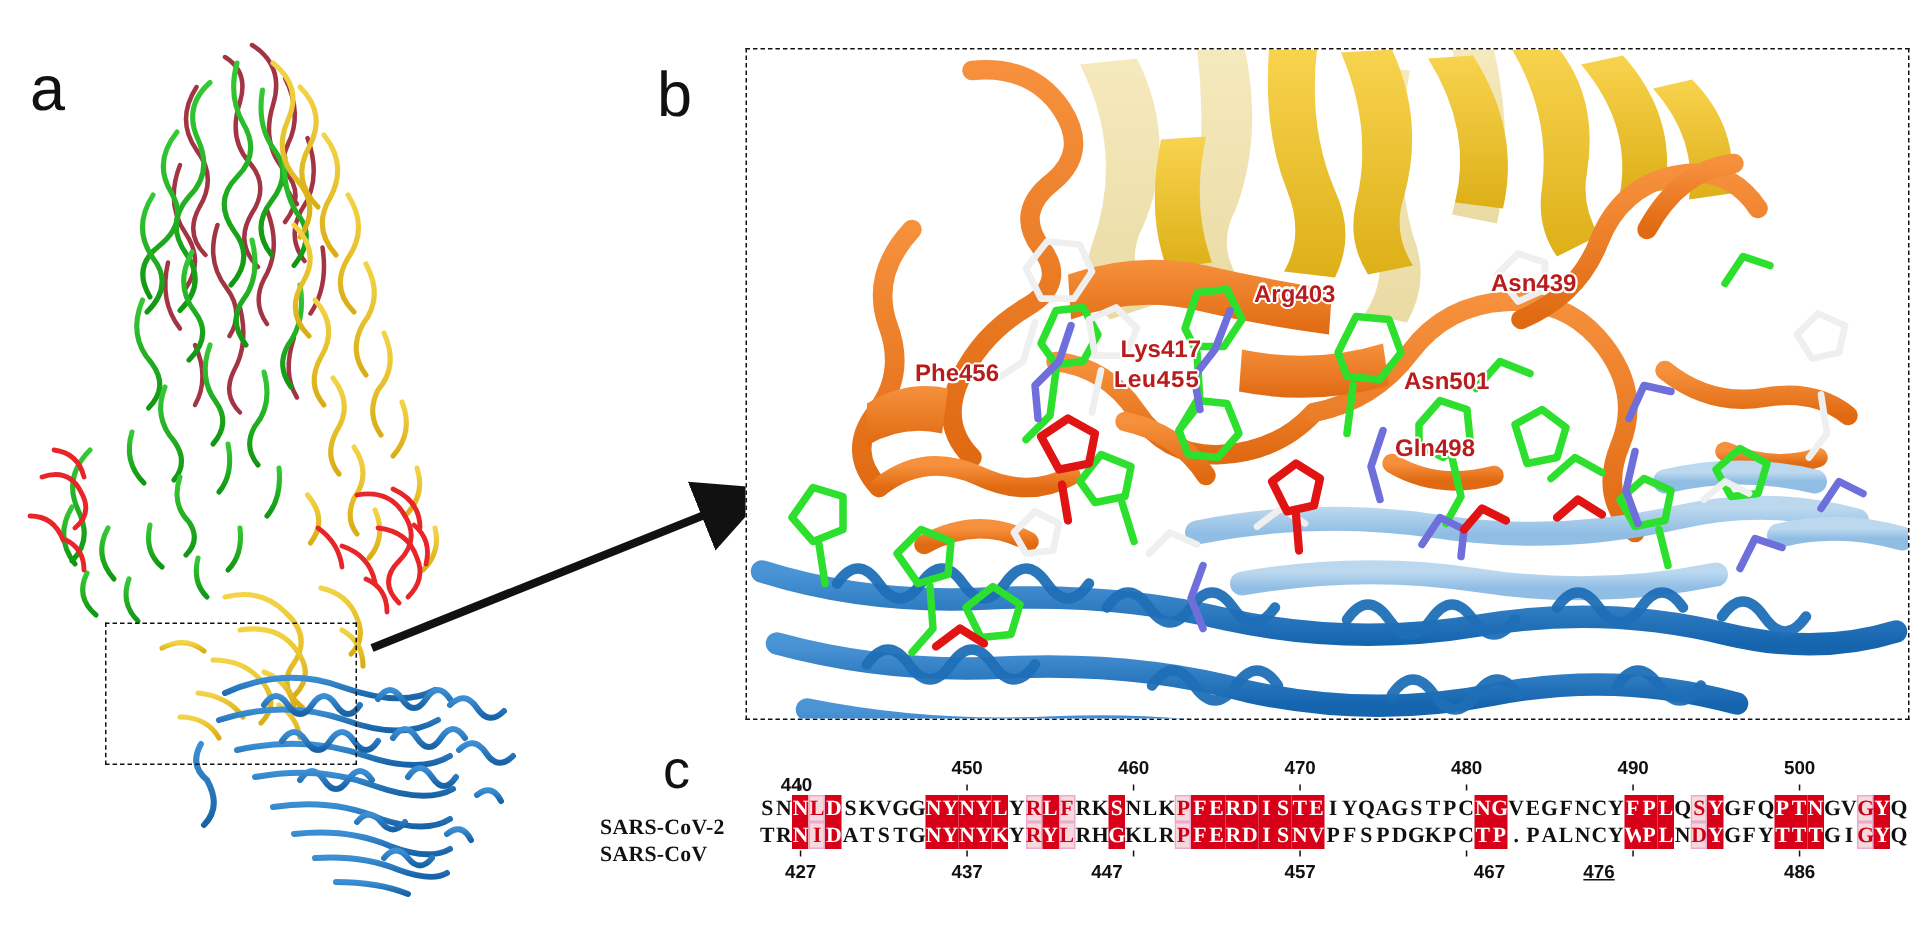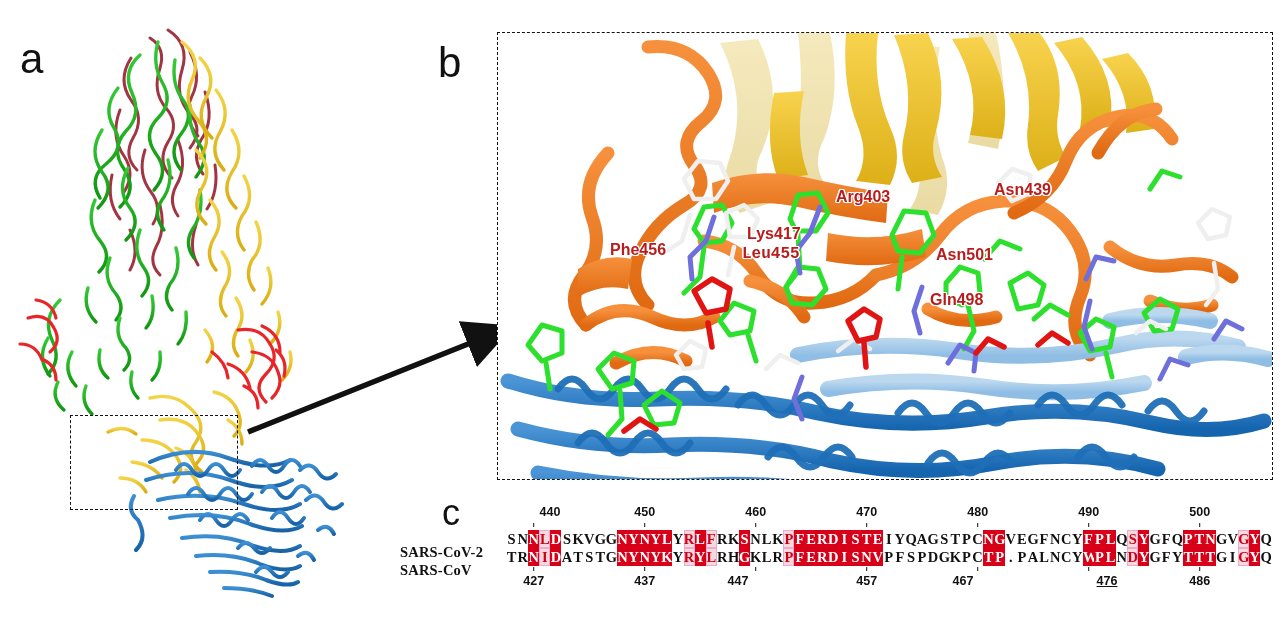--- a/index.html
+++ b/index.html
@@ -443,21 +443,21 @@
   <div class="panel-label" id="label-c">c</div>
 
   <div id="panel-c">
     <div class="aln-names">
       <div>SARS-CoV-2</div>
       <div>SARS-CoV</div>
     </div>
 
     <div class="aln-body">
       <div class="num-row" id="top-numbers">
-          <span style="left: 44px;">440</span>
+          <span style="left: 25px; margin-top: 11px;">440</span>
           <span style="left: 138.75px;">450</span>
           <span style="left: 249.75px; text-align: center;">460</span>
           <span style="left: 360.75px;">470</span>
           <span style="left: 471.75px;">480</span>
           <span style="left: 582.75px;">490</span>
           <span style="left: 693.75px;">500</span>
         </div>
       <div class="tick-row" id="top-ticks">
           <i style="left: 27.75px;"></i>
           <i style="left: 138.75px;"></i>
@@ -476,20 +476,20 @@
           <i style="left: 360.75px;"></i>
           <i style="left: 471.75px;"></i>
           <i style="left: 582.75px;"></i>
           <i style="left: 693.75px;"></i>
         </div>
       <div class="num-row" id="bot-numbers">
           <span style="left: 27.75px;">427</span>
           <span style="left: 138.75px;">437</span>
           <span style="left: 232px;">447</span>
           <span style="left: 360.75px;">457</span>
-          <span style="left: 457px;">467</span>
-          <span style="left: 601px; text-decoration: underline;">476</span>
+          <span style="left: 487px;">467</span>
+          <span style="left: 560px; text-decoration: underline;">476</span>
           <span style="left: 693.75px;">486</span>
         </div>
     </div>
   </div>
 
 </div>
 
 </body></html>

